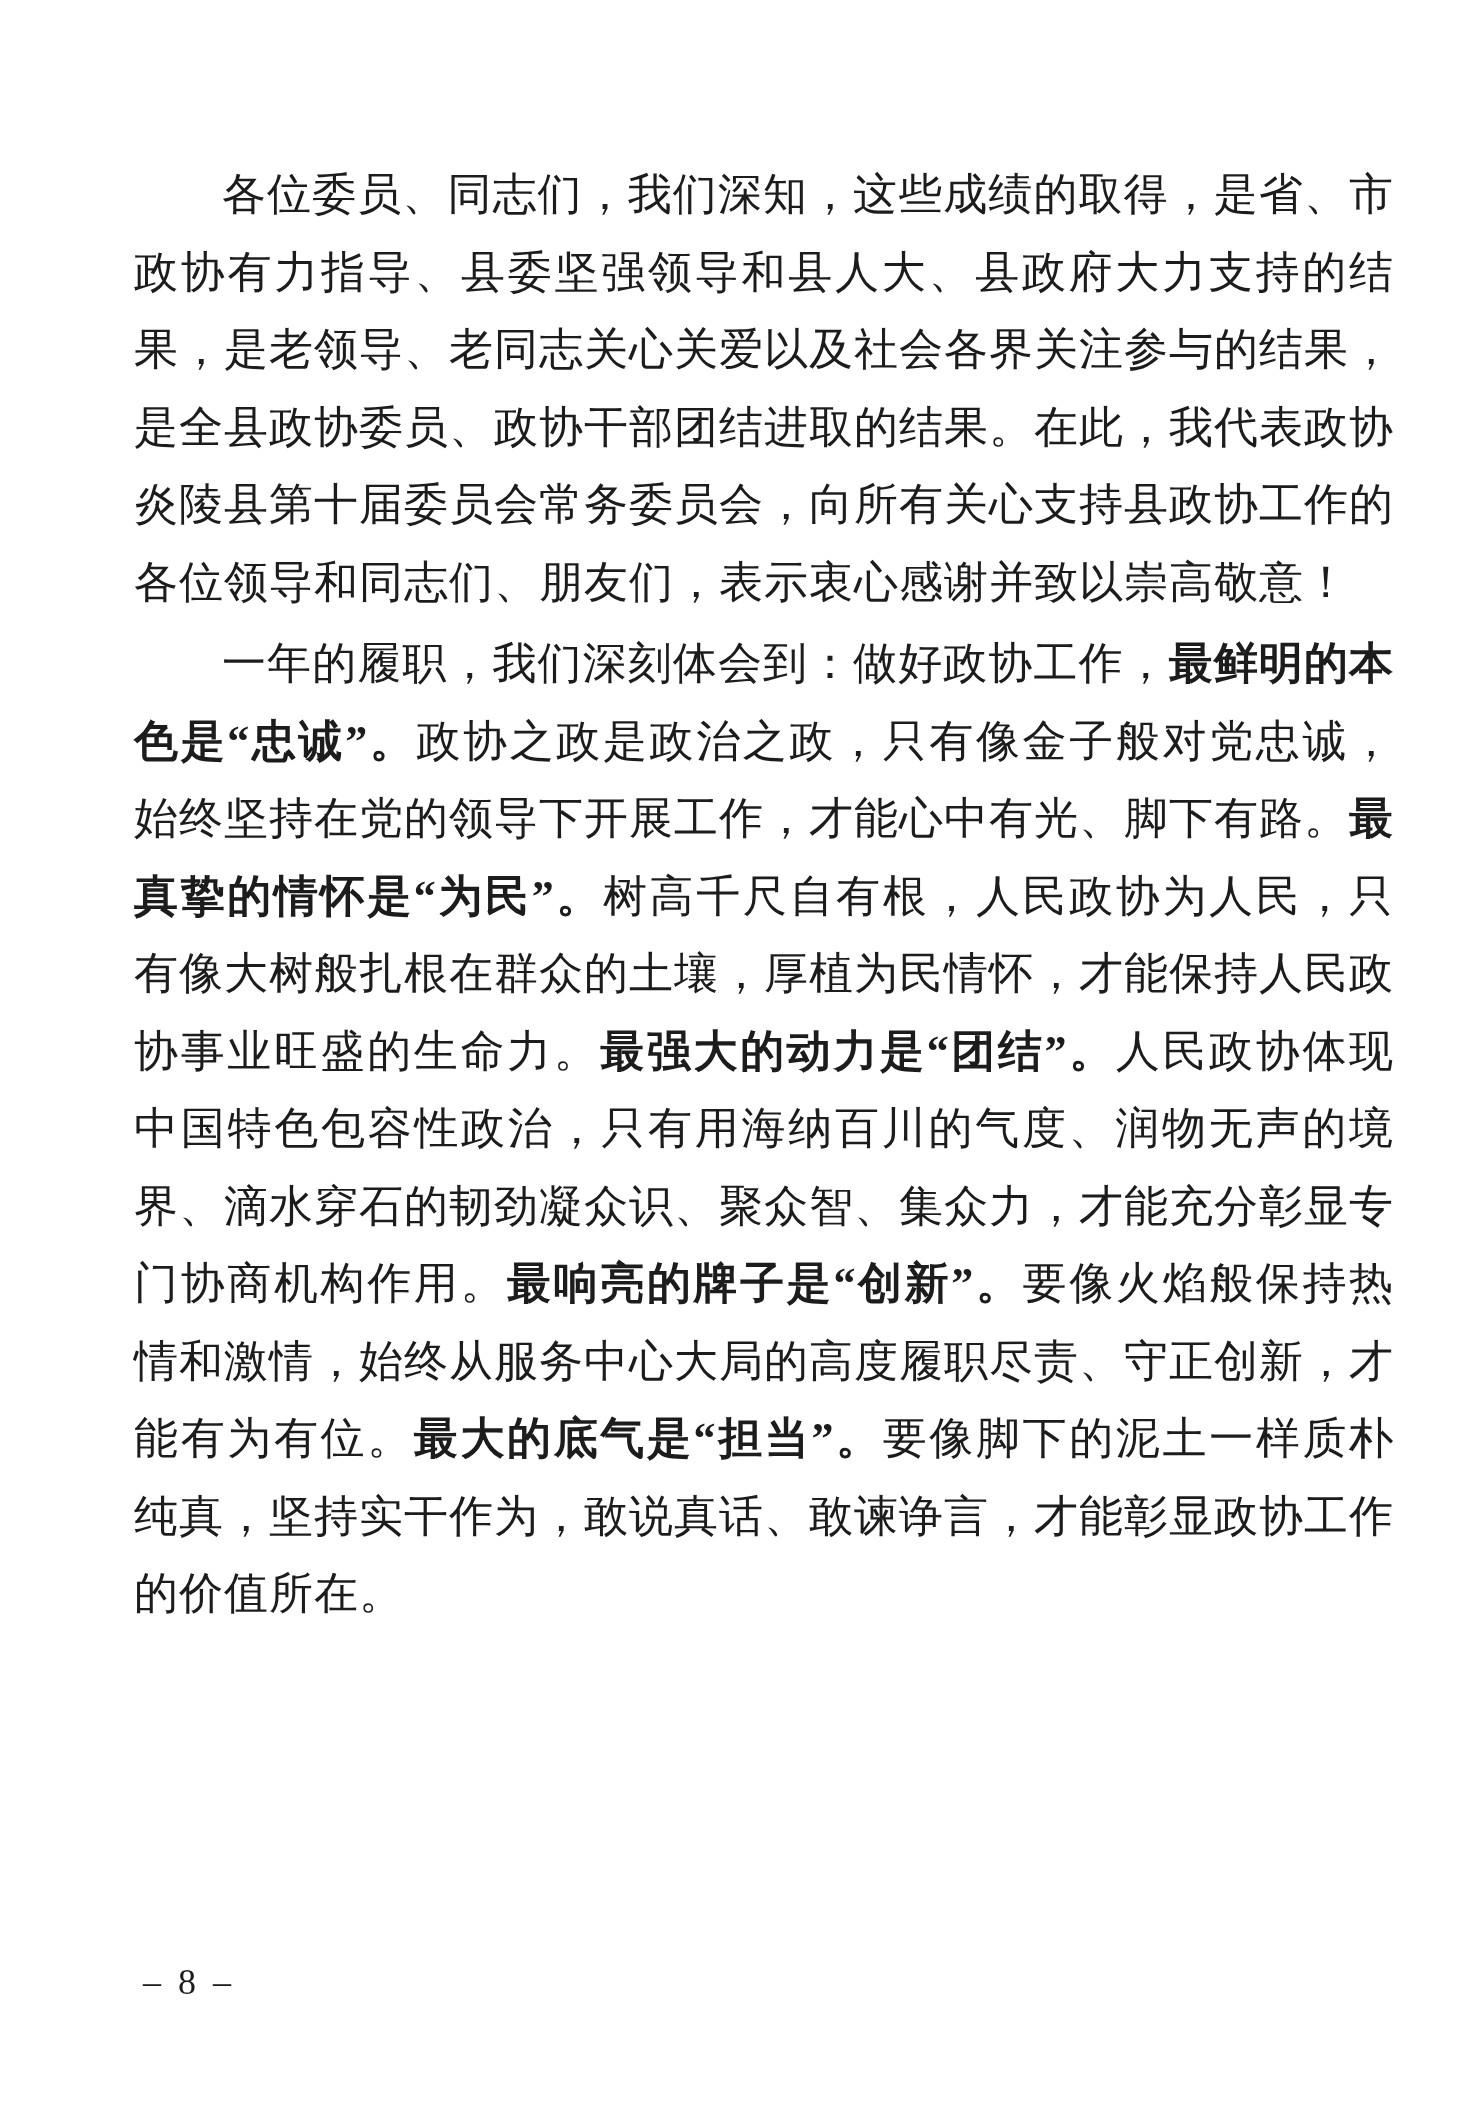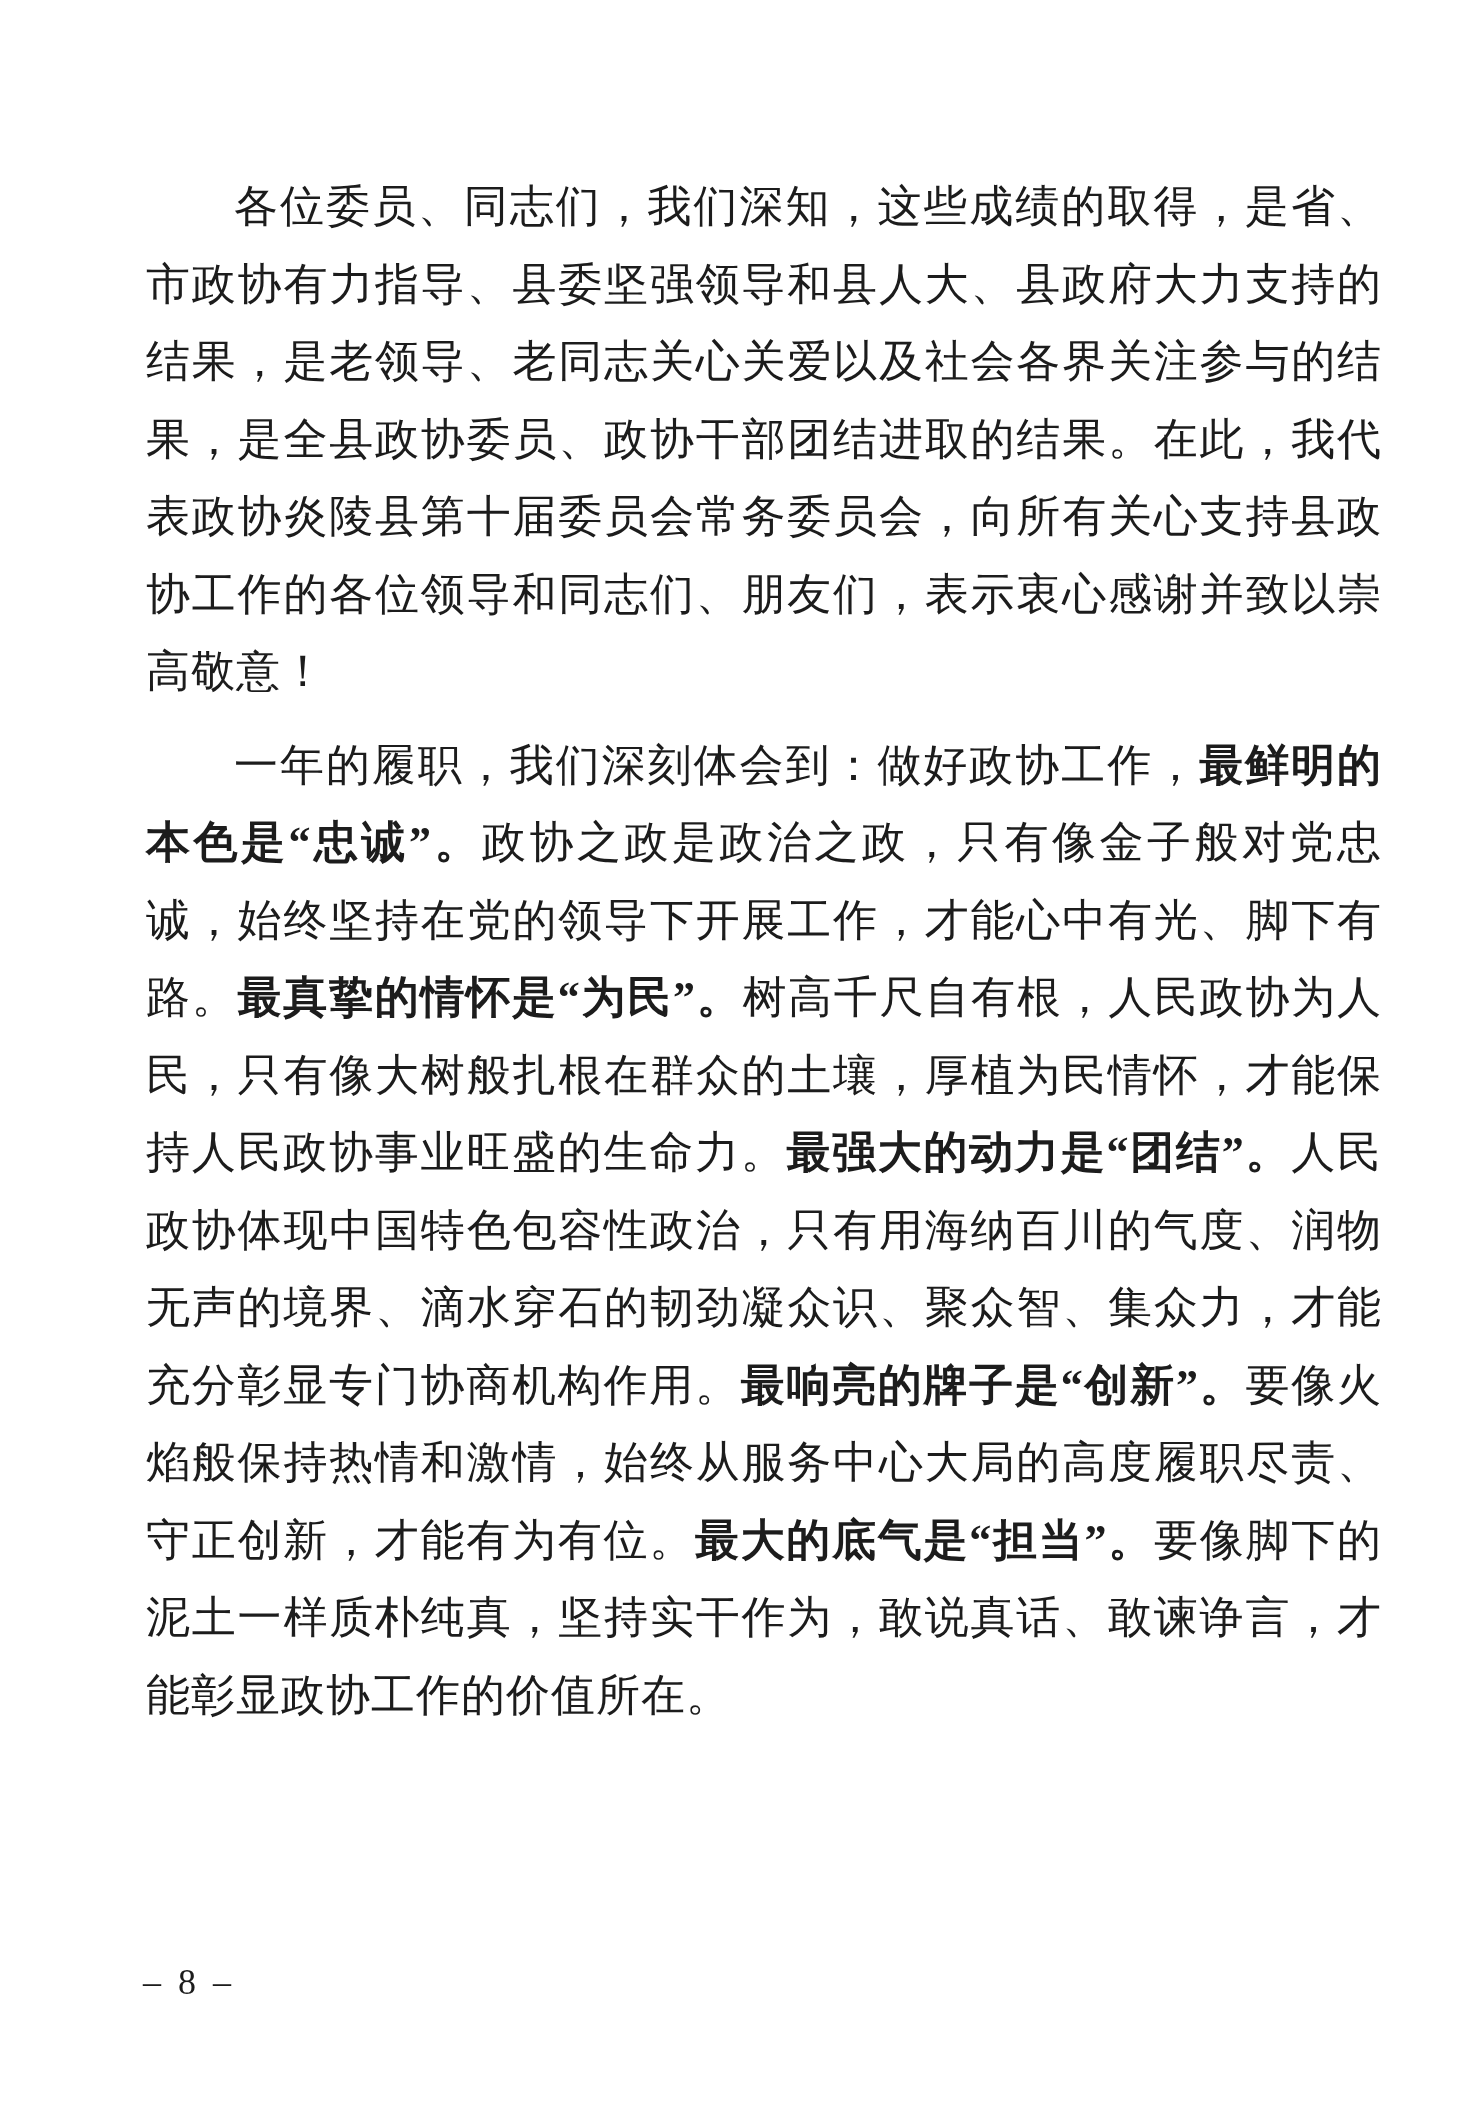--- a/index.html
+++ b/index.html
@@ -17,21 +17,21 @@
     overflow: hidden;
     box-sizing: border-box;
   }
   .content {
     position: absolute;
     left: 130px;
     top: 152px;
     width: 1268px;
   }
   .para {
-    margin: 16px;
+    margin: 4px;
     font-size: 44px;
     line-height: 77.5px;
     text-align: justify;
     text-indent: 2em;
     letter-spacing: 1px;
     word-break: break-all;
   }
   .para b {
     font-weight: 700;
   }

